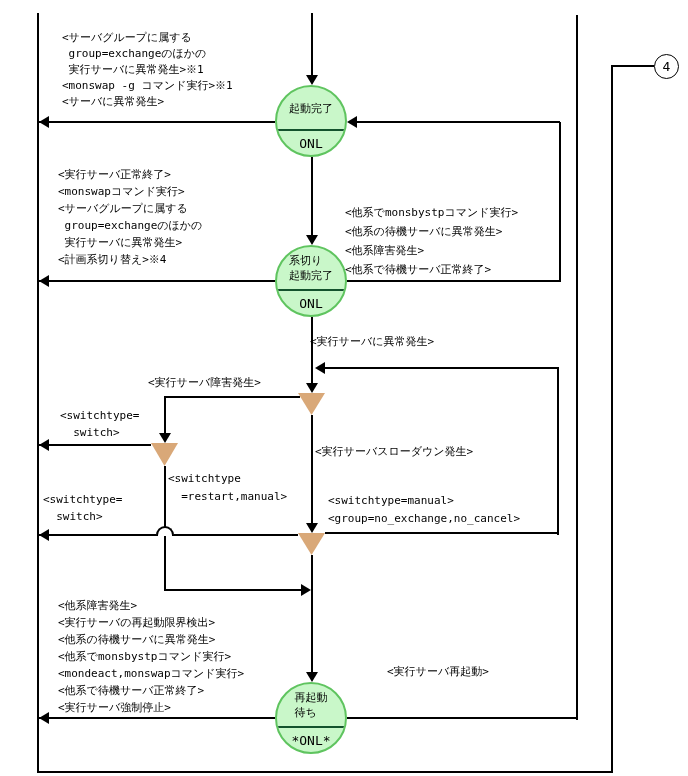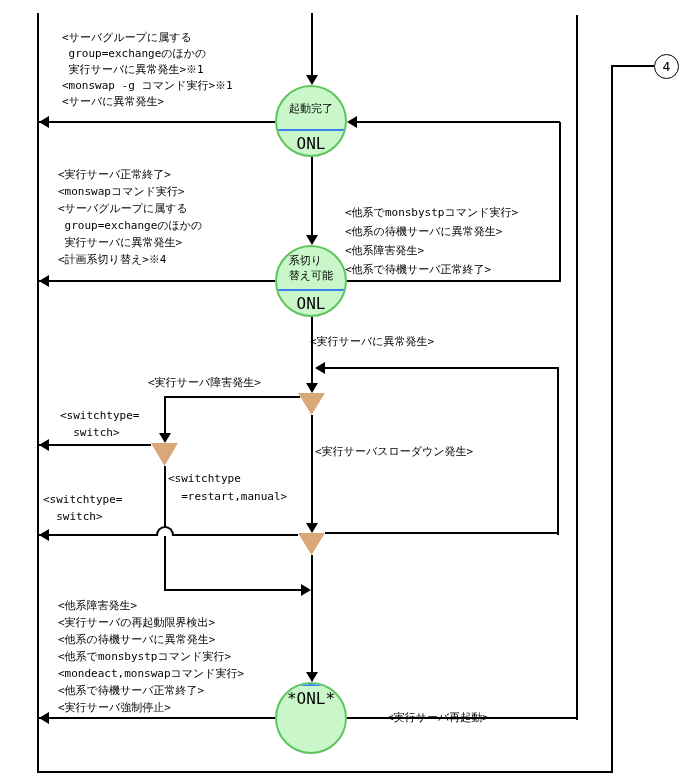--- a/index.html
+++ b/index.html
@@ -10,22 +10,22 @@
   .vl{width:2px;}
   .lab{position:absolute;font-size:11px;line-height:16px;white-space:pre;}
   .ar{position:absolute;width:0;height:0;}
   .ad{border-left:6px solid transparent;border-right:6px solid transparent;border-top:10px solid #000;}
   .al{border-top:6px solid transparent;border-bottom:6px solid transparent;border-right:10px solid #000;}
   .arr{border-top:6px solid transparent;border-bottom:6px solid transparent;border-left:10px solid #000;}
   .state{position:absolute;width:72px;height:72px;border-radius:50%;background:#c9f7c9;
          border:2px solid #5fc45f;box-sizing:border-box;display:flex;flex-direction:column;overflow:hidden;}
   .sname{flex:1;display:flex;align-items:center;justify-content:center;
          font-size:11px;line-height:15px;white-space:pre;}
-  .sstatus{height:24px;border-top:2px solid #3b82f6;display:flex;align-items:center;
-           justify-content:center;font-size:16px;}
+  .sstatus{height:24px;border-top:2px solid #14532d;display:flex;align-items:center;
+           justify-content:center;font-size:13px;}
   .tri{position:absolute;background:#d9a878;clip-path:polygon(0 0,100% 0,50% 100%);}
   .conn{position:absolute;left:654px;top:54px;width:25px;height:25px;border:1px solid #000;
         border-radius:50%;background:#fff;box-sizing:border-box;
         display:flex;align-items:center;justify-content:center;font-size:13px;}
   .hop{position:absolute;left:156px;top:526px;width:18px;height:10px;background:#fff;
        border:2px solid #000;border-bottom:none;border-radius:9px 9px 0 0;box-sizing:border-box;z-index:2;}
 </style>
 </head>
 <body>
 
@@ -80,24 +80,26 @@
   <div class="tri" style="left:298px;top:393px;width:27px;height:22px"></div>
   <div class="tri" style="left:151px;top:443px;width:27px;height:23px"></div>
   <div class="tri" style="left:298px;top:533px;width:27px;height:22px"></div>
 
   <div class="state" style="left:275px;top:85px">
     <div class="sname">起動完了</div>
     <div class="sstatus">ONL</div>
   </div>
   <div class="state" style="left:275px;top:245px">
     <div class="sname">系切り
-替え可能</div>
+起動完了</div>
     <div class="sstatus">ONL</div>
   </div>
   <div class="state" style="left:275px;top:682px">
+    <div class="sname">再起動
+待ち</div>
     <div class="sstatus">*ONL*</div>
   </div>
 
   <div class="conn">
     <span>4</span>
   </div>
 
   <div class="lab" style="left:62px;top:30px;line-height:16px">&lt;サーバグループに属する
  group=exchangeのほかの
  実行サーバに異常発生&gt;※1
@@ -113,24 +115,26 @@
 &lt;他系の待機サーバに異常発生&gt;
 &lt;他系障害発生&gt;
 &lt;他系で待機サーバ正常終了&gt;</div>
   <div class="lab" style="left:310px;top:334px">&lt;実行サーバに異常発生&gt;</div>
   <div class="lab" style="left:148px;top:375px">&lt;実行サーバ障害発生&gt;</div>
   <div class="lab" style="left:60px;top:407px;line-height:17px">&lt;switchtype=
   switch&gt;</div>
   <div class="lab" style="left:168px;top:470px;line-height:18px">&lt;switchtype
   =restart,manual&gt;</div>
   <div class="lab" style="left:315px;top:444px">&lt;実行サーバスローダウン発生&gt;</div>
+  <div class="lab" style="left:328px;top:492px;line-height:18px">&lt;switchtype=manual&gt;
+&lt;group=no_exchange,no_cancel&gt;</div>
   <div class="lab" style="left:43px;top:491px;line-height:17px">&lt;switchtype=
   switch&gt;</div>
   <div class="lab" style="left:58px;top:597px;line-height:17px">&lt;他系障害発生&gt;
 &lt;実行サーバの再起動限界検出&gt;
 &lt;他系の待機サーバに異常発生&gt;
 &lt;他系でmonsbystpコマンド実行&gt;
 &lt;mondeact,monswapコマンド実行&gt;
 &lt;他系で待機サーバ正常終了&gt;
 &lt;実行サーバ強制停止&gt;</div>
-  <div class="lab" style="left:387px;top:710px">&lt;実行サーバ再起動&gt;</div>
+  <div class="lab" style="left:387px;top:664px">&lt;実行サーバ再起動&gt;</div>
 
 </div>
 
 </body></html>

